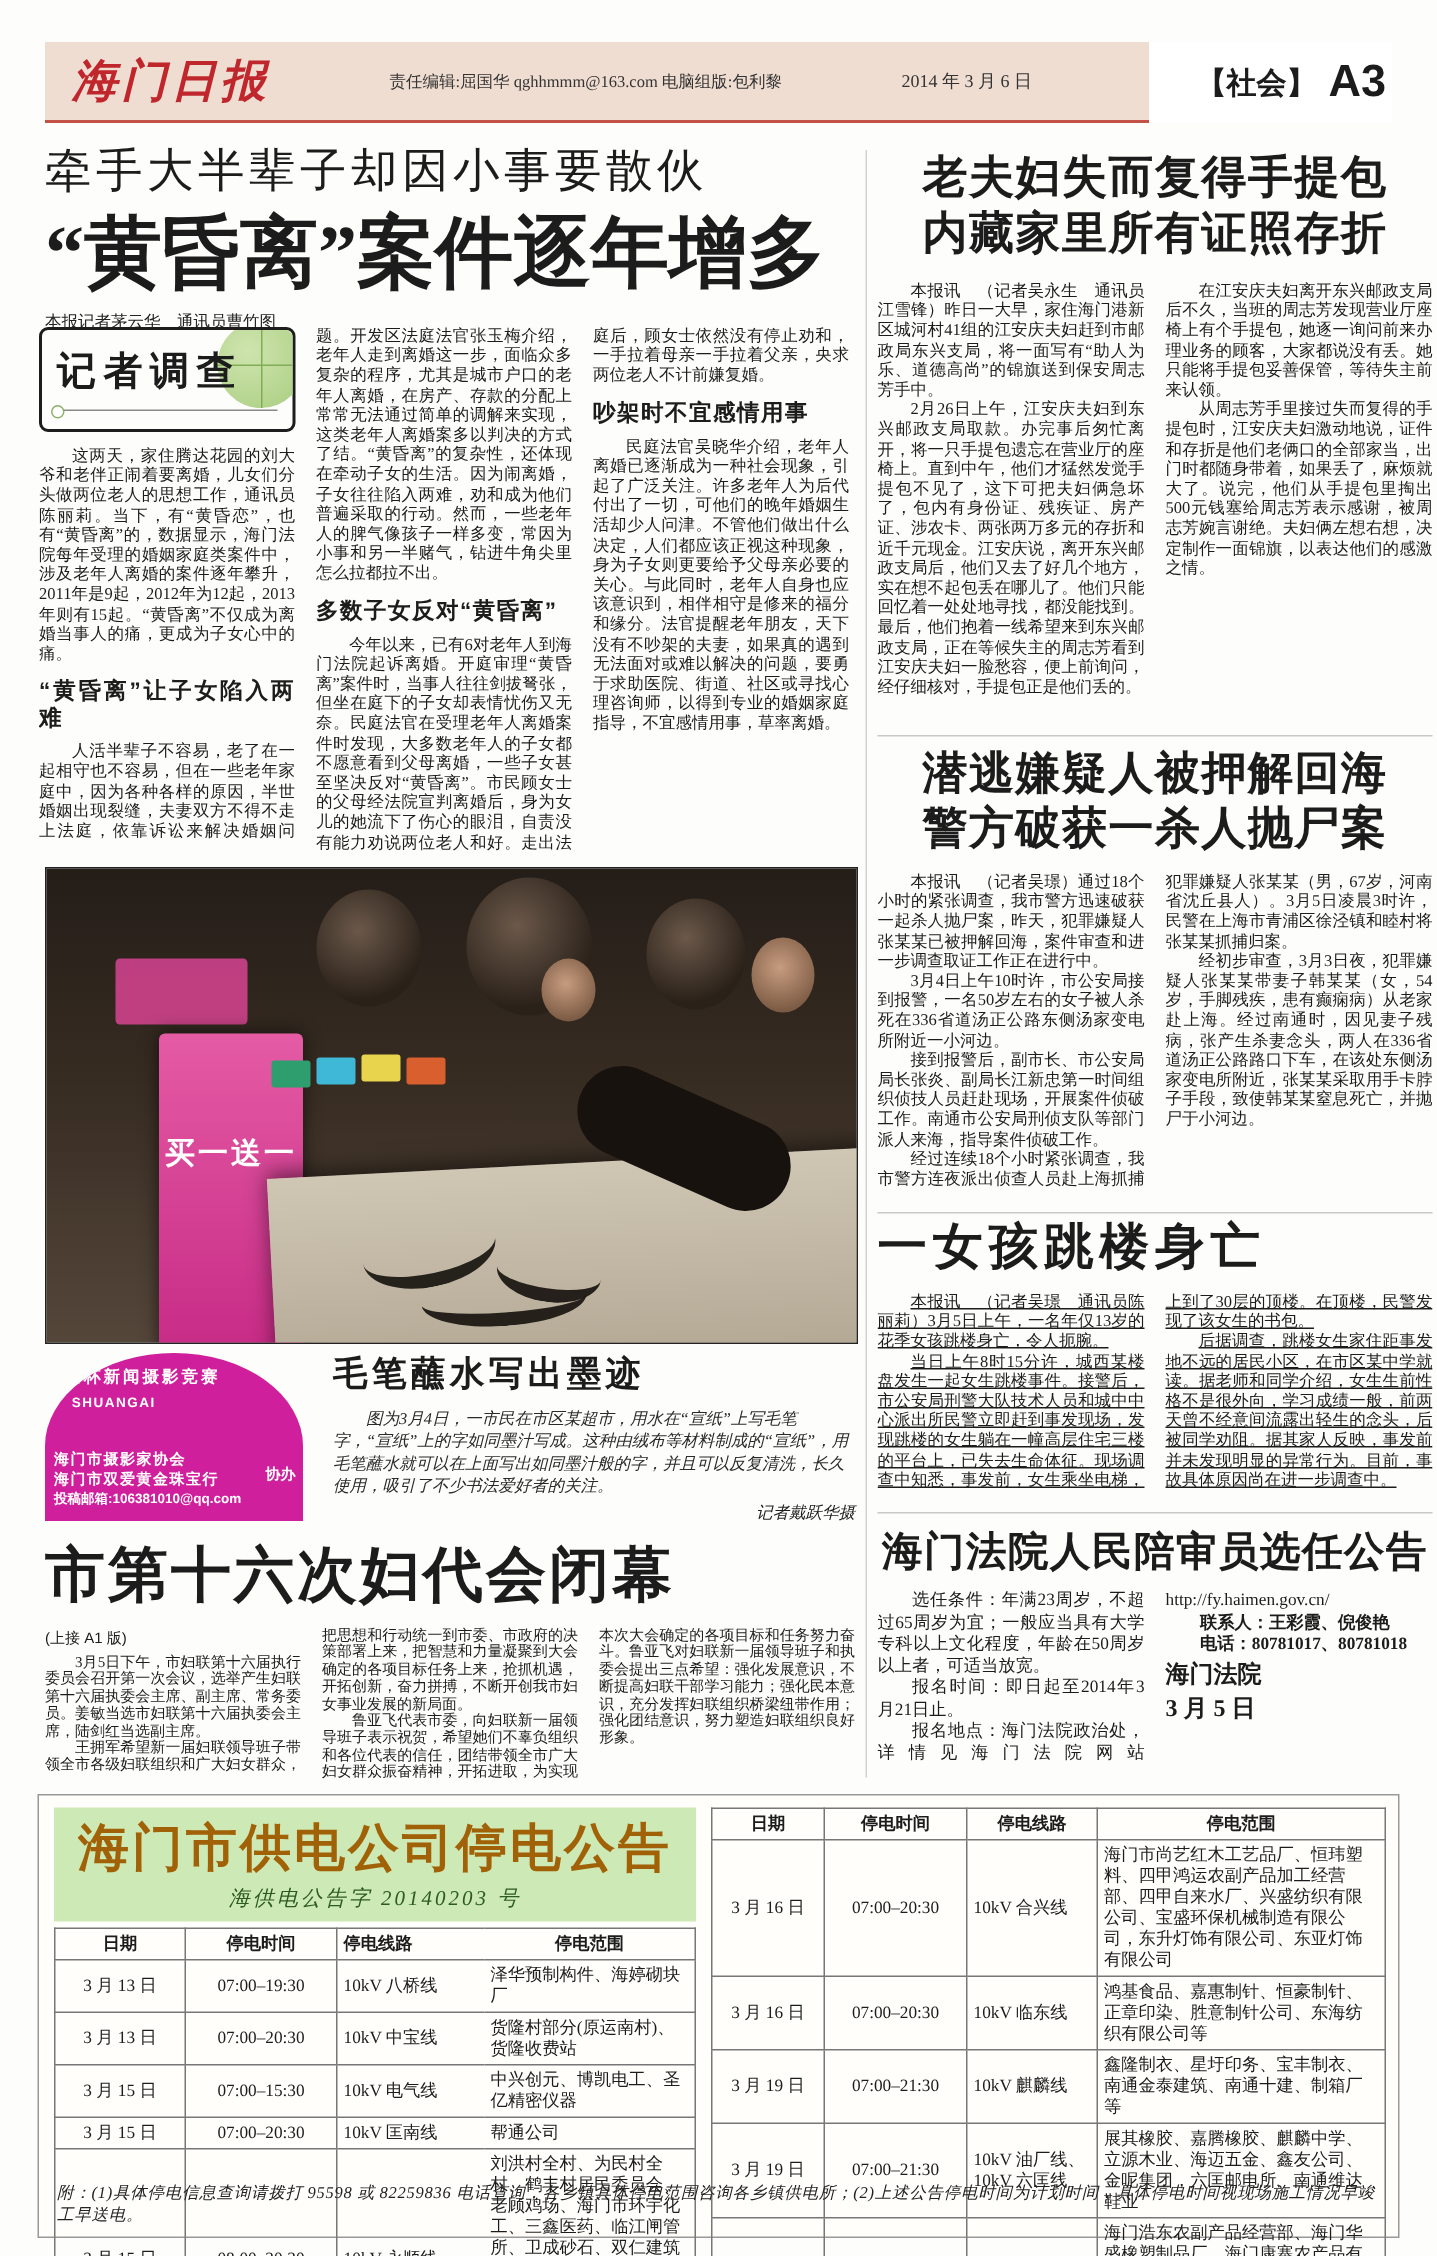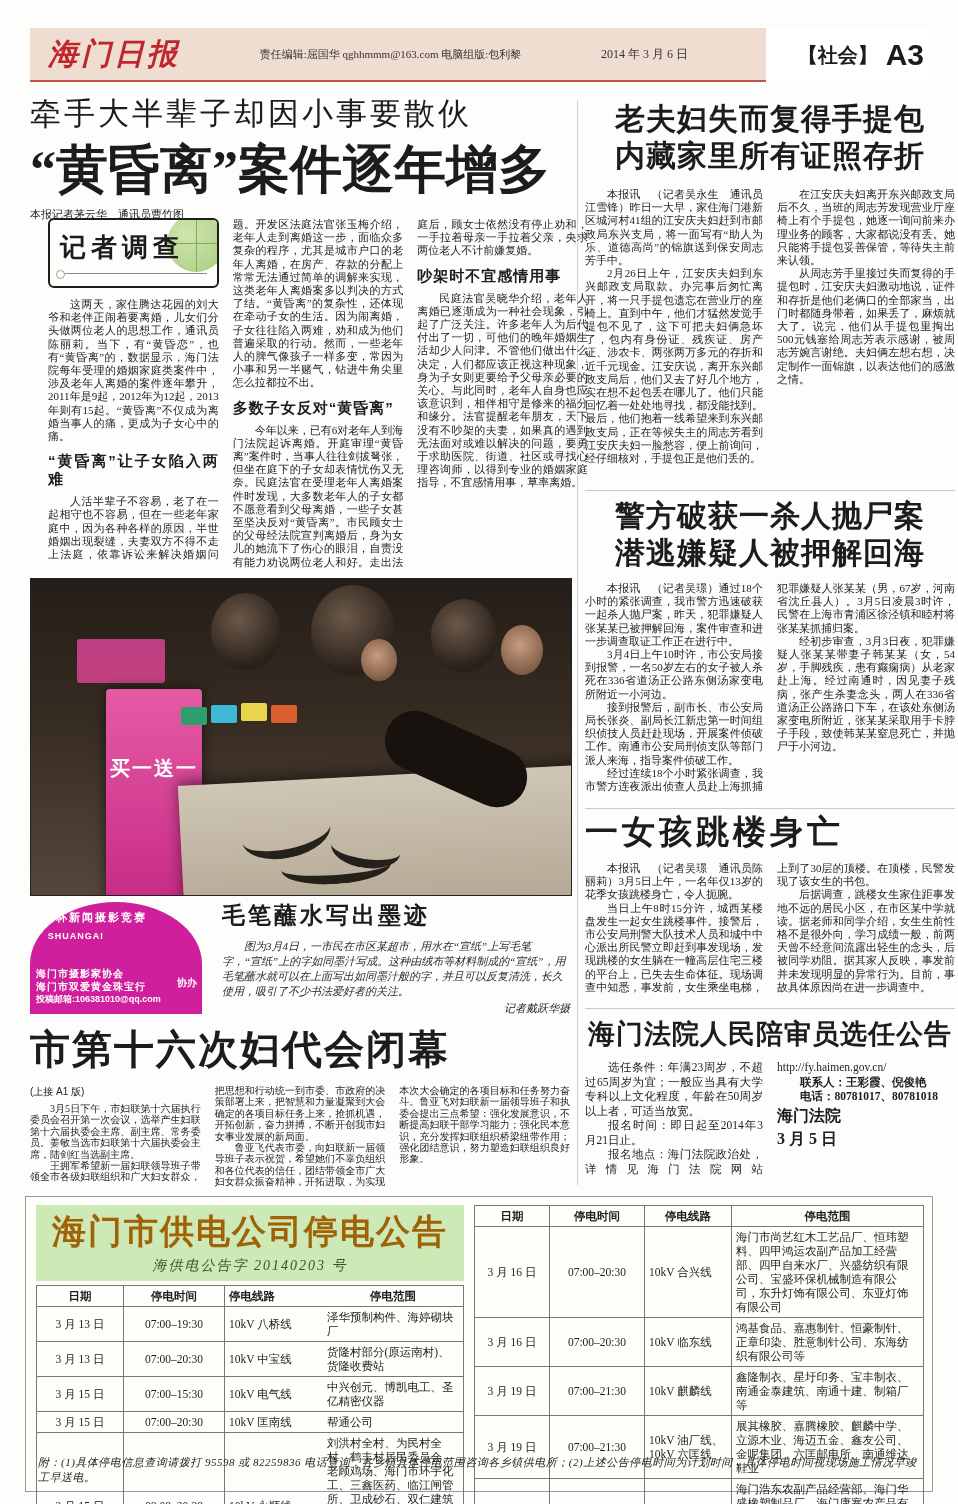--- a/index.html
+++ b/index.html
@@ -107,21 +107,21 @@
   </header>
 
   <div class="abs vdiv" style="left:577px;top:100px;height:1085px;"></div>
 
   <section class="abs" style="left:30px;top:93px;width:545px;">
     <p class="kicker">牵手大半辈子却因小事要散伙</p>
     <h1 class="lead-head">“黄昏离”案件逐年增多</h1>
     <div class="byline">本报记者茅云华　通讯员曹竹图</div>
   </section>
 
-  <section class="abs cols cols3" style="left:48px;top:218px;width:540px;height:355px;">
+  <section class="abs cols cols3" style="left:26px;top:218px;width:540px;height:355px;">
     <div class="jzbox">
       <span class="jzball"></span>
       <div class="jztitle">记者调查</div>
       <div class="jzline">
           <i class="jzdot"></i>
         </div>
     </div>
     <p class="body">这两天，家住腾达花园的刘大爷和老伴正闹着要离婚，儿女们分头做两位老人的思想工作，通讯员陈丽莉。当下，有“黄昏恋”，也有“黄昏离”的，数据显示，海门法院每年受理的婚姻家庭类案件中，涉及老年人离婚的案件逐年攀升，2011年是9起，2012年为12起，2013年则有15起。“黄昏离”不仅成为离婚当事人的痛，更成为子女心中的痛。</p>
     <h3 class="subhead">“黄昏离”让子女陷入两难</h3>
     <p class="body">人活半辈子不容易，老了在一起相守也不容易，但在一些老年家庭中，因为各种各样的原因，半世婚姻出现裂缝，夫妻双方不得不走上法庭，依靠诉讼来解决婚姻问题。开发区法庭法官张玉梅介绍，老年人走到离婚这一步，面临众多复杂的程序，尤其是城市户口的老年人离婚，在房产、存款的分配上常常无法通过简单的调解来实现，这类老年人离婚案多以判决的方式了结。“黄昏离”的复杂性，还体现在牵动子女的生活。因为闹离婚，子女往往陷入两难，劝和成为他们普遍采取的行动。然而，一些老年人的脾气像孩子一样多变，常因为小事和另一半赌气，钻进牛角尖里怎么拉都拉不出。</p>
@@ -192,35 +192,35 @@
     <div class="abs cols cols2" style="left:0;top:88px;width:370px;height:298px;">
       <p class="body">本报讯　（记者吴永生　通讯员江雪锋）昨日一大早，家住海门港新区城河村41组的江安庆夫妇赶到市邮政局东兴支局，将一面写有“助人为乐、道德高尚”的锦旗送到保安周志芳手中。</p>
       <p class="body">2月26日上午，江安庆夫妇到东兴邮政支局取款。办完事后匆忙离开，将一只手提包遗忘在营业厅的座椅上。直到中午，他们才猛然发觉手提包不见了，这下可把夫妇俩急坏了，包内有身份证、残疾证、房产证、涉农卡、两张两万多元的存折和近千元现金。江安庆说，离开东兴邮政支局后，他们又去了好几个地方，实在想不起包丢在哪儿了。他们只能回忆着一处处地寻找，都没能找到。最后，他们抱着一线希望来到东兴邮政支局，正在等候失主的周志芳看到江安庆夫妇一脸愁容，便上前询问，经仔细核对，手提包正是他们丢的。</p>
       <p class="body">在江安庆夫妇离开东兴邮政支局后不久，当班的周志芳发现营业厅座椅上有个手提包，她逐一询问前来办理业务的顾客，大家都说没有丢。她只能将手提包妥善保管，等待失主前来认领。</p>
       <p class="body">从周志芳手里接过失而复得的手提包时，江安庆夫妇激动地说，证件和存折是他们老俩口的全部家当，出门时都随身带着，如果丢了，麻烦就大了。说完，他们从手提包里掏出500元钱塞给周志芳表示感谢，被周志芳婉言谢绝。夫妇俩左想右想，决定制作一面锦旗，以表达他们的感激之情。</p>
     </div>
 
     <div class="abs hrline" style="left:0;top:390px;width:370px;"></div>
 
     <div class="abs" style="left:0;top:397px;width:370px;">
+      <h2 class="rh2">潜逃嫌疑人被押解回海</h2>
       <h2 class="rh2">警方破获一杀人抛尸案</h2>
-      <h2 class="rh2">潜逃嫌疑人被押解回海</h2>
     </div>
     <div class="abs cols cols2" style="left:0;top:482px;width:370px;height:222px;">
       <p class="body">本报讯　（记者吴璟）通过18个小时的紧张调查，我市警方迅速破获一起杀人抛尸案，昨天，犯罪嫌疑人张某某已被押解回海，案件审查和进一步调查取证工作正在进行中。</p>
       <p class="body">3月4日上午10时许，市公安局接到报警，一名50岁左右的女子被人杀死在336省道汤正公路东侧汤家变电所附近一小河边。</p>
       <p class="body">接到报警后，副市长、市公安局局长张炎、副局长江新忠第一时间组织侦技人员赶赴现场，开展案件侦破工作。南通市公安局刑侦支队等部门派人来海，指导案件侦破工作。</p>
       <p class="body">经过连续18个小时紧张调查，我市警方连夜派出侦查人员赴上海抓捕犯罪嫌疑人张某某（男，67岁，河南省沈丘县人）。3月5日凌晨3时许，民警在上海市青浦区徐泾镇和睦村将张某某抓捕归案。</p>
       <p class="body">经初步审查，3月3日夜，犯罪嫌疑人张某某带妻子韩某某（女，54岁，手脚残疾，患有癫痫病）从老家赴上海。经过南通时，因见妻子残病，张产生杀妻念头，两人在336省道汤正公路路口下车，在该处东侧汤家变电所附近，张某某采取用手卡脖子手段，致使韩某某窒息死亡，并抛尸于小河边。</p>
     </div>
 
     <div class="abs hrline" style="left:0;top:708px;width:370px;"></div>
 
     <h2 class="rh2 rh2-left abs" style="left:0;top:714px;width:370px;">一女孩跳楼身亡</h2>
-    <div class="abs cols cols2" style="left:0;top:762px;width:370px;height:142px;">
+    <div class="abs cols cols2" style="left:0;top:762px;width:370px;height:142px;text-decoration:underline;">
       <p class="body">本报讯　（记者吴璟　通讯员陈丽莉）3月5日上午，一名年仅13岁的花季女孩跳楼身亡，令人扼腕。</p>
       <p class="body">当日上午8时15分许，城西某楼盘发生一起女生跳楼事件。接警后，市公安局刑警大队技术人员和城中中心派出所民警立即赶到事发现场，发现跳楼的女生躺在一幢高层住宅三楼的平台上，已失去生命体征。现场调查中知悉，事发前，女生乘坐电梯，上到了30层的顶楼。在顶楼，民警发现了该女生的书包。</p>
       <p class="body">后据调查，跳楼女生家住距事发地不远的居民小区，在市区某中学就读。据老师和同学介绍，女生生前性格不是很外向，学习成绩一般，前两天曾不经意间流露出轻生的念头，后被同学劝阻。据其家人反映，事发前并未发现明显的异常行为。目前，事故具体原因尚在进一步调查中。</p>
     </div>
 
     <div class="abs hrline" style="left:0;top:908px;width:370px;"></div>
 
     <h2 class="rh2 court-head abs" style="left:0;top:916px;width:370px;">海门法院人民陪审员选任公告</h2>
     <div class="abs cols cols2 court" style="left:0;top:960px;width:370px;height:125px;">
       <p class="body">选任条件：年满23周岁，不超过65周岁为宜；一般应当具有大学专科以上文化程度，年龄在50周岁以上者，可适当放宽。</p>

